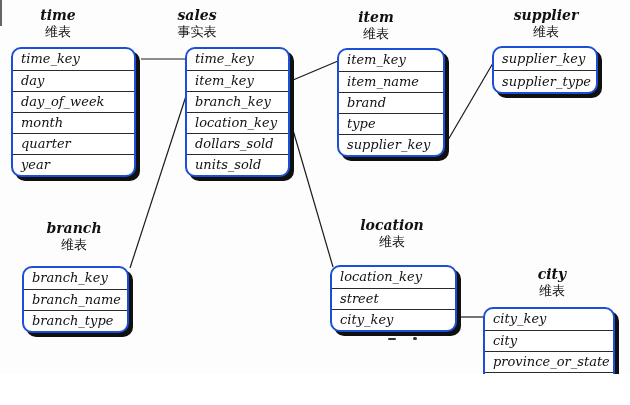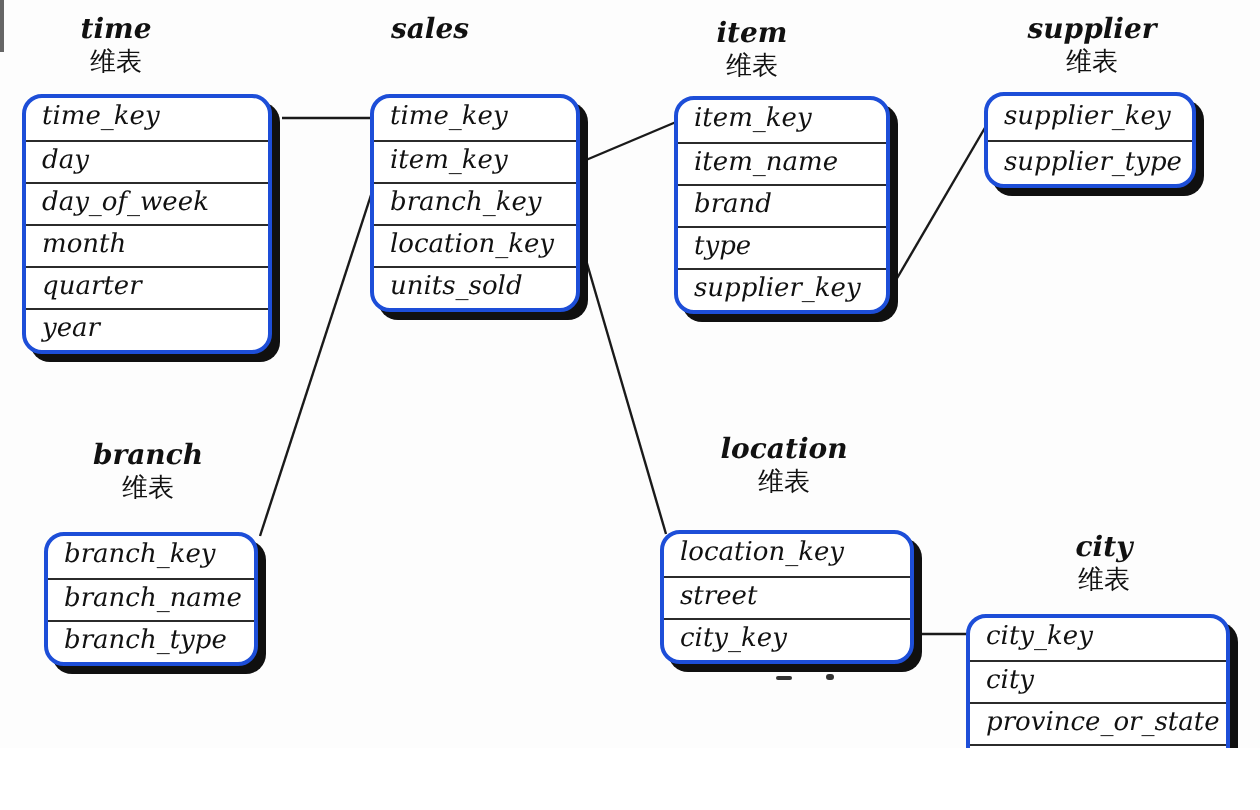--- a/index.html
+++ b/index.html
@@ -31,22 +31,23 @@
     <line x1="186" y1="96" x2="130" y2="268" stroke="#1a1a1a" stroke-width="1.2"></line>
     <line x1="293" y1="130" x2="333" y2="267" stroke="#1a1a1a" stroke-width="1.2"></line>
     <line x1="448" y1="140" x2="493" y2="63" stroke="#1a1a1a" stroke-width="1.2"></line>
     <line x1="459" y1="317" x2="484" y2="317" stroke="#1a1a1a" stroke-width="1.2"></line>
   </svg>
 
   <div class="ttl" style="left:-12px;top:8px;width:140px;">
     <div class="en">time</div>
     <div class="cn">维表</div>
   </div>
-  <div class="ttl" style="left:145px;top:8px;width:140px;">
+  <div class="ttl" style="left:127px;top:8px;width:140px;">
     <div class="en">sales</div>
+    <div class="cn">事实表</div>
   </div>
   <div class="ttl" style="left:306px;top:10px;width:140px;">
     <div class="en">item</div>
     <div class="cn">维表</div>
   </div>
   <div class="ttl" style="left:476px;top:8px;width:140px;">
     <div class="en">supplier</div>
     <div class="cn">维表</div>
   </div>
   <div class="ttl" style="left:4px;top:221px;width:140px;">
@@ -69,20 +70,21 @@
     <div class="row">month</div>
     <div class="row">quarter</div>
     <div class="row">year</div>
   </div>
 
   <div class="tbl" style="left:185px;top:47px;width:105px;">
     <div class="row">time_key</div>
     <div class="row">item_key</div>
     <div class="row">branch_key</div>
     <div class="row">location_key</div>
+    <div class="row">dollars_sold</div>
     <div class="row">units_sold</div>
   </div>
 
   <div class="tbl" style="left:337px;top:48px;width:108px;">
     <div class="row">item_key</div>
     <div class="row">item_name</div>
     <div class="row">brand</div>
     <div class="row">type</div>
     <div class="row">supplier_key</div>
   </div>

